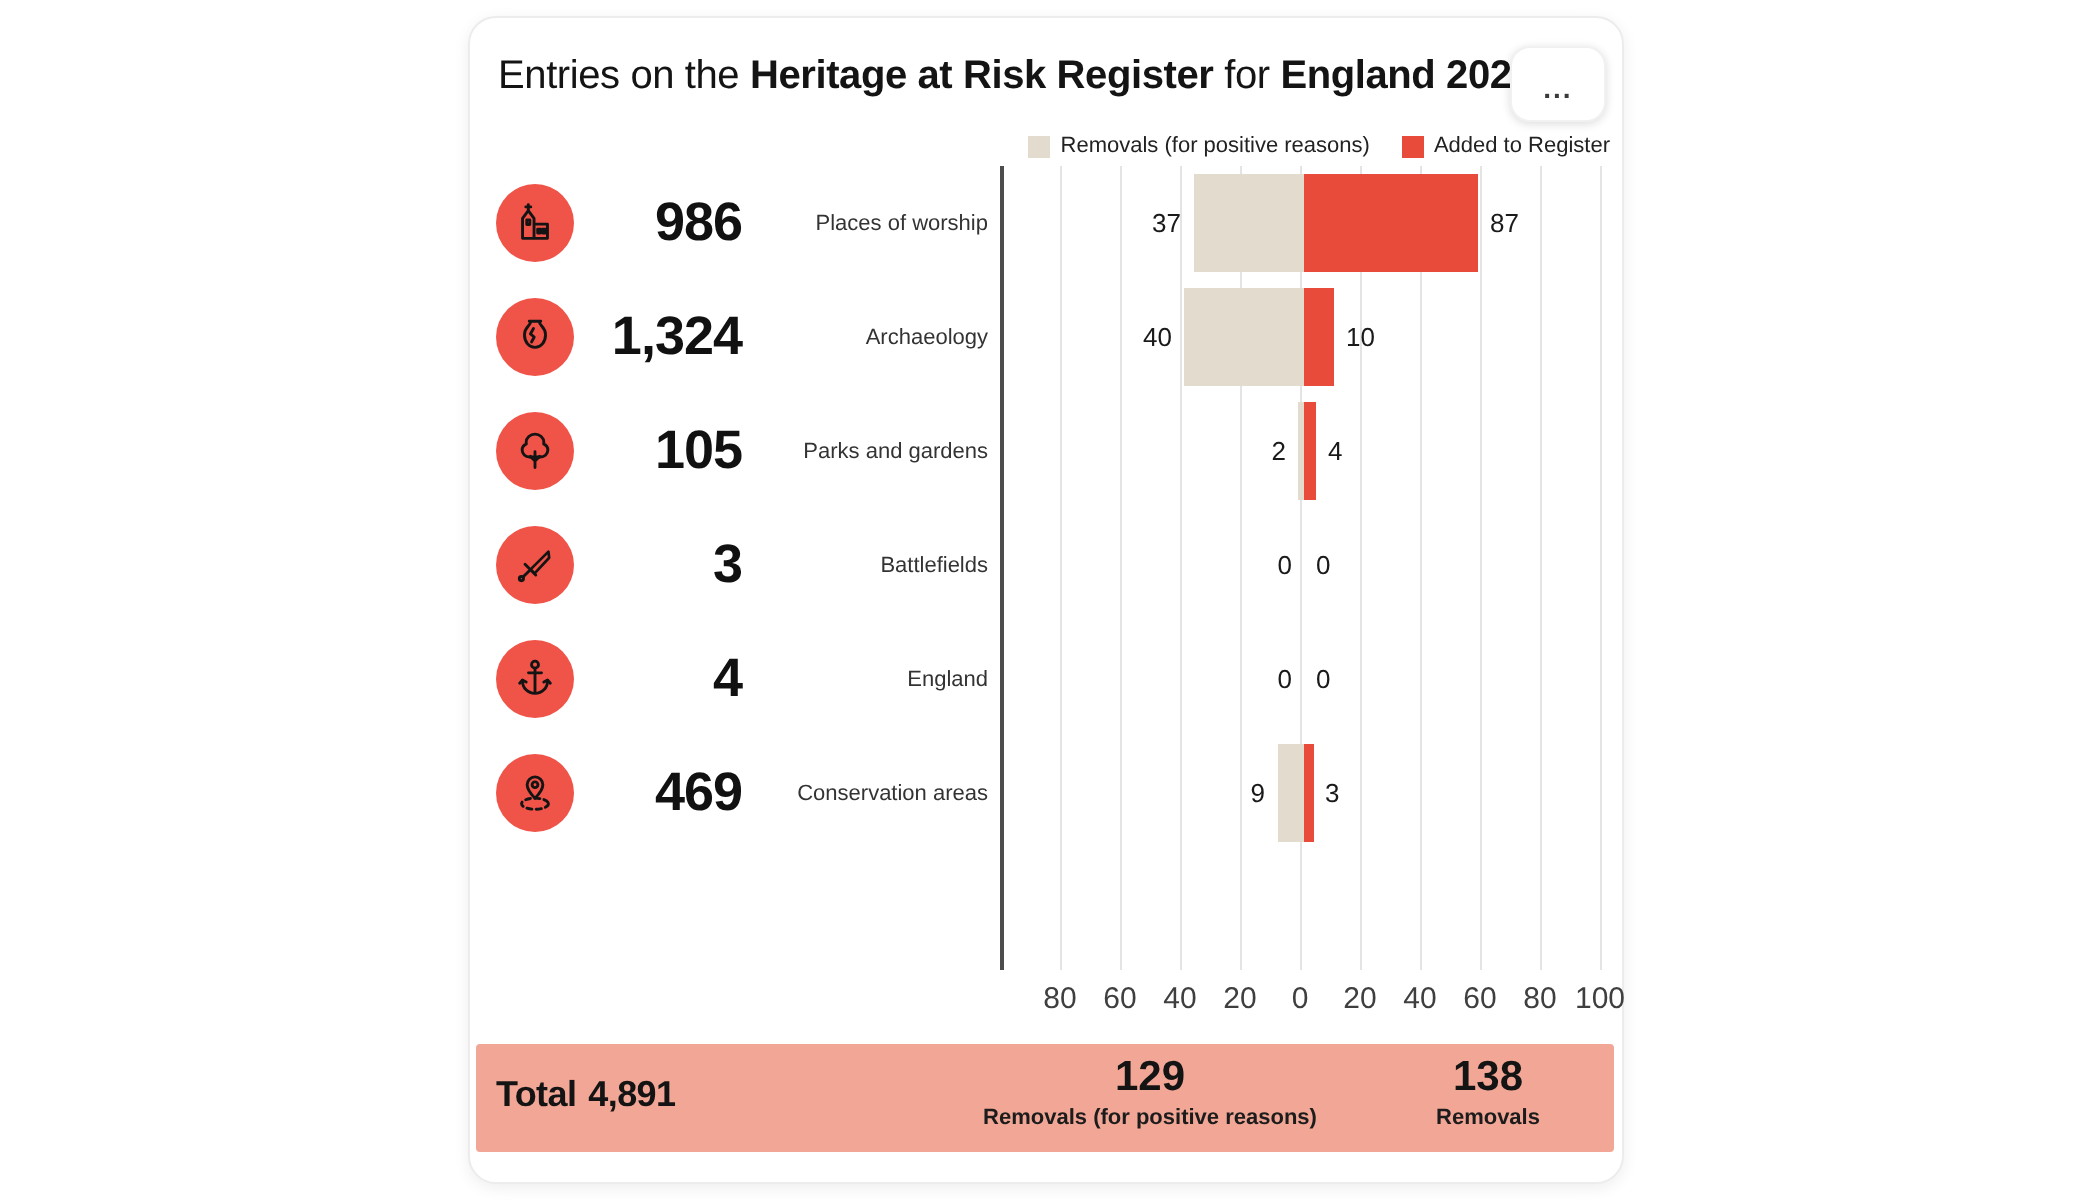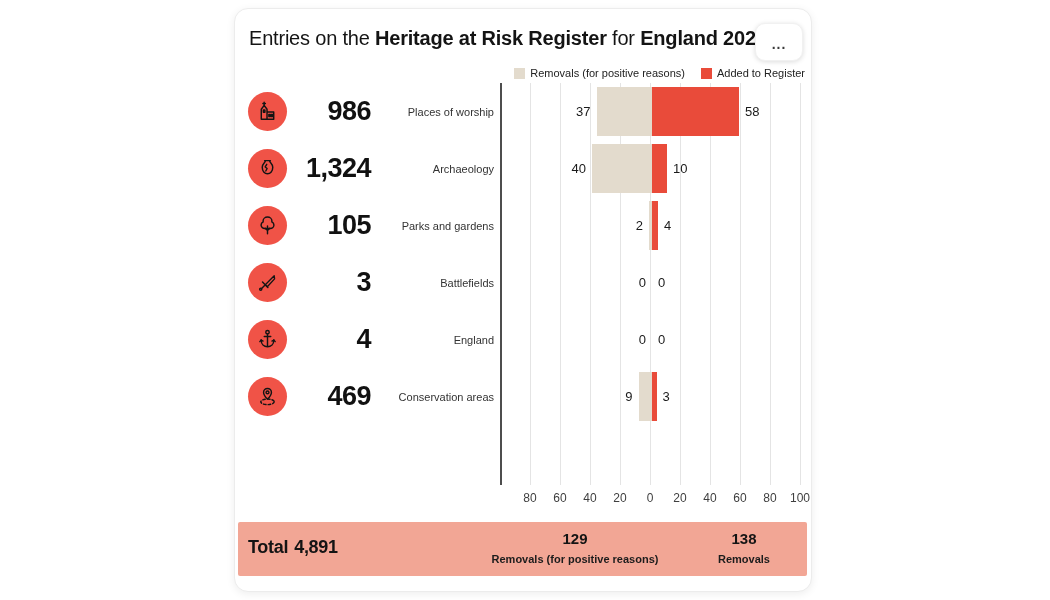--- a/index.html
+++ b/index.html
@@ -44,30 +44,30 @@
   .cat-label { position:absolute; left:140px; top:0; width:119px; height:57px;
     display:flex; align-items:center; justify-content:flex-end;
     text-align:right; font-size:11px; color:#333; }
   .bar-cell { position:absolute; left:265px; top:0; width:302px; height:57px; }
   .bar { position:absolute; top:4px; height:49px; }
   .bar.removal { right:152px; }
   .bar.added { left:150px; }
   .val { position:absolute; top:0; height:57px; line-height:57px; font-size:13px; color:#1a1a1a; white-space:nowrap; }
 
   .x-axis { position:absolute; left:265px; top:482px; width:302px; height:16px; }
-  .x-axis span { position:absolute; top:0; transform:translateX(-50%); font-size:12px; color:#3f3f3f; }
+  .x-axis span { position:absolute; top:0; transform:translateX(-50%); font-size:15px; color:#3f3f3f; }
 
   .footer-bar {
     position:absolute; left:3px; top:513px; width:569px; height:54px; border-radius:2px;
   }
   .footer-total { position:absolute; left:10px; top:0; height:54px; line-height:50px;
     font-size:18px; font-weight:700; color:#141414; letter-spacing:-.3px; }
   .footer-total .tl { margin-right:6px; }
   .footer-stat { position:absolute; top:5px; transform:translateX(-50%); text-align:center; }
-  .footer-stat .num { font-size:15px; font-weight:700; color:#141414; line-height:24px; }
+  .footer-stat .num { font-size:21px; font-weight:700; color:#141414; line-height:24px; }
   .footer-stat .lbl { font-size:11px; font-weight:700; color:#1c1c1c; margin-top:2px; }
   .stat-removals { left:337px; }
   .stat-additions { left:506px; }
 
   svg.ic { display:block; }
 </style>
 </head>
 <body>
 
 <div class="canvas">
@@ -118,21 +118,21 @@
             <rect x="13.4" y="15.2" width="1.5" height="2"></rect>
               <rect x="15.9" y="15.2" width="1.5" height="2"></rect>
           </svg>
         </div>
         <div class="count">986</div>
         <div class="cat-label">Places of worship</div>
         <div class="bar-cell">
           <div class="bar removal" style="width: 55.5px; right: 150px; background: rgb(227, 219, 205);"></div>
           <div class="bar added" style="width: 87px; left: 152px; background: rgb(233, 75, 58);"></div>
           <span class="val removal-val" style="right: 211.5px; margin-left: 28px;">37</span>
-          <span class="val added-val" style="left: 245px;">58</span>
+          <span class="val added-val" style="left: 245px;">87</span>
         </div>
       </div>
 
       <div class="row">
         <div class="icon-circle" style="background: rgb(240, 83, 71);">
           <svg class="ic" width="23" height="23" viewBox="0 0 24 24" fill="none" stroke="#141414" stroke-width="1.5" stroke-linecap="round" stroke-linejoin="round">
             <path d="M9 3.8h6M9.8 3.8c0 2.4-3.3 2.8-3.3 7 0 3.9 2.5 6.6 5.5 6.6s5.5-2.7 5.5-6.6c0-4.2-3.3-4.6-3.3-7"></path>
             <path d="M11.2 7.6 9.6 10.4l2 1.6-1.4 2.6"></path>
           </svg>
         </div>

